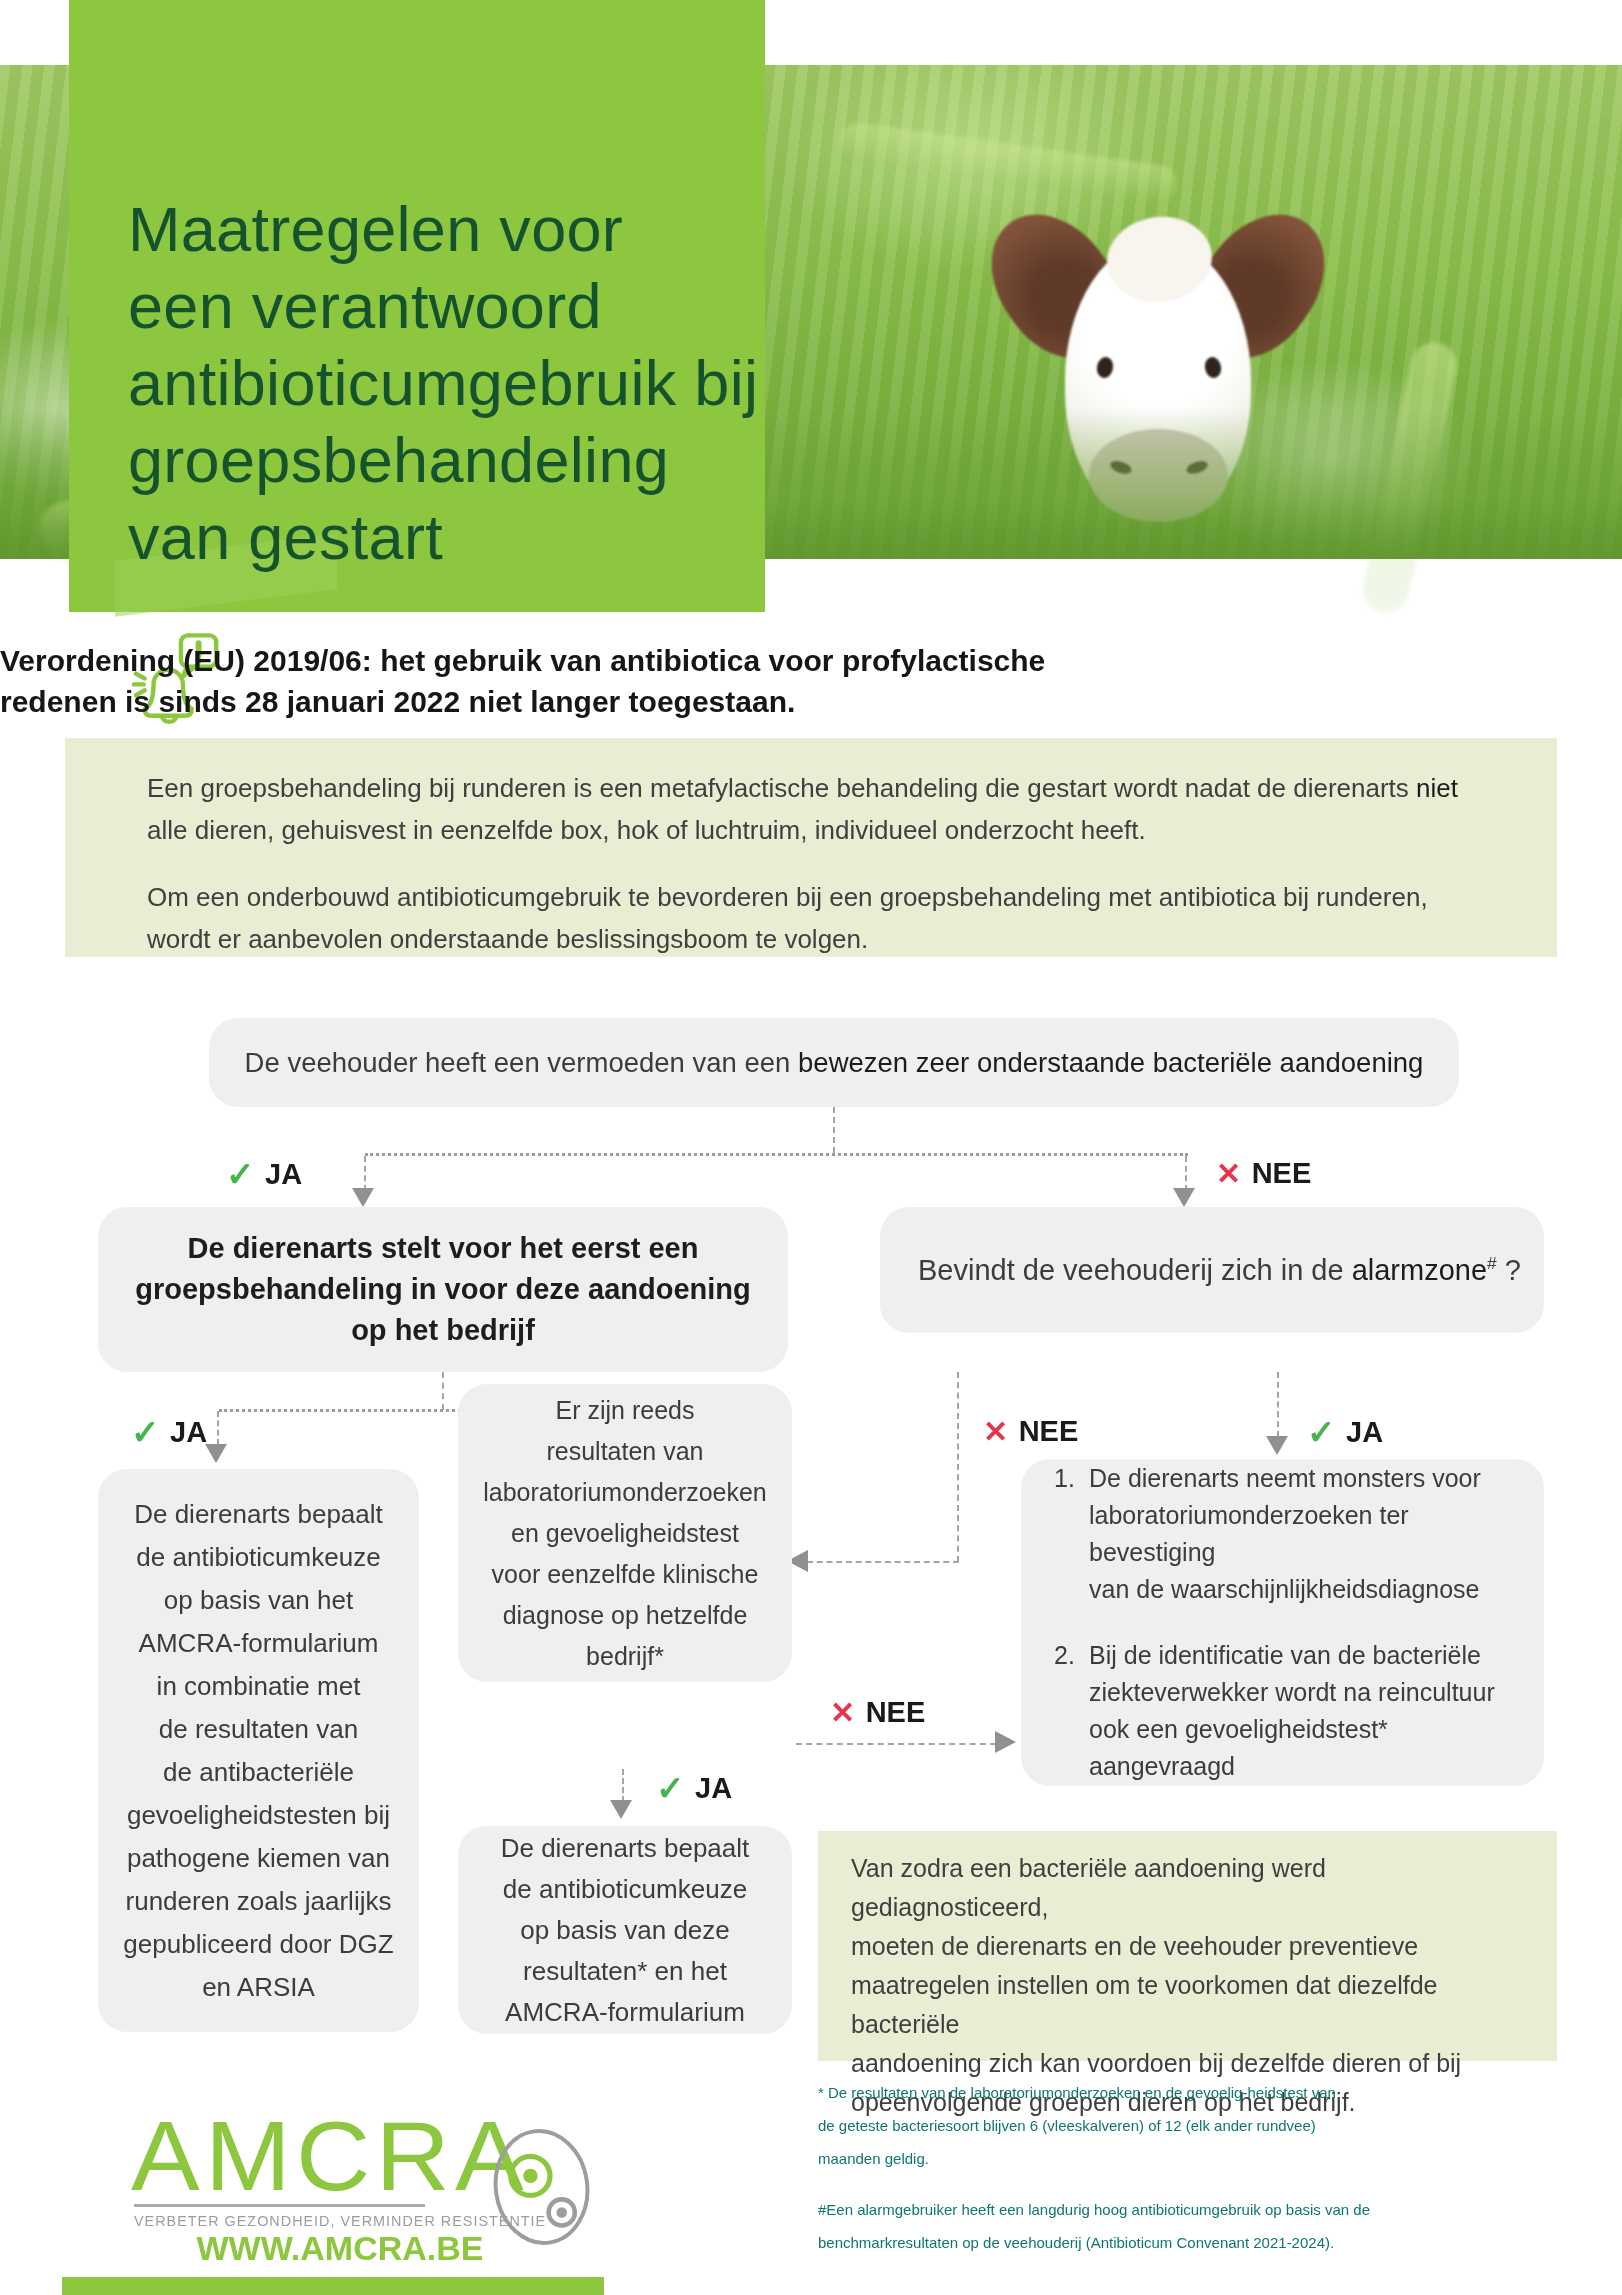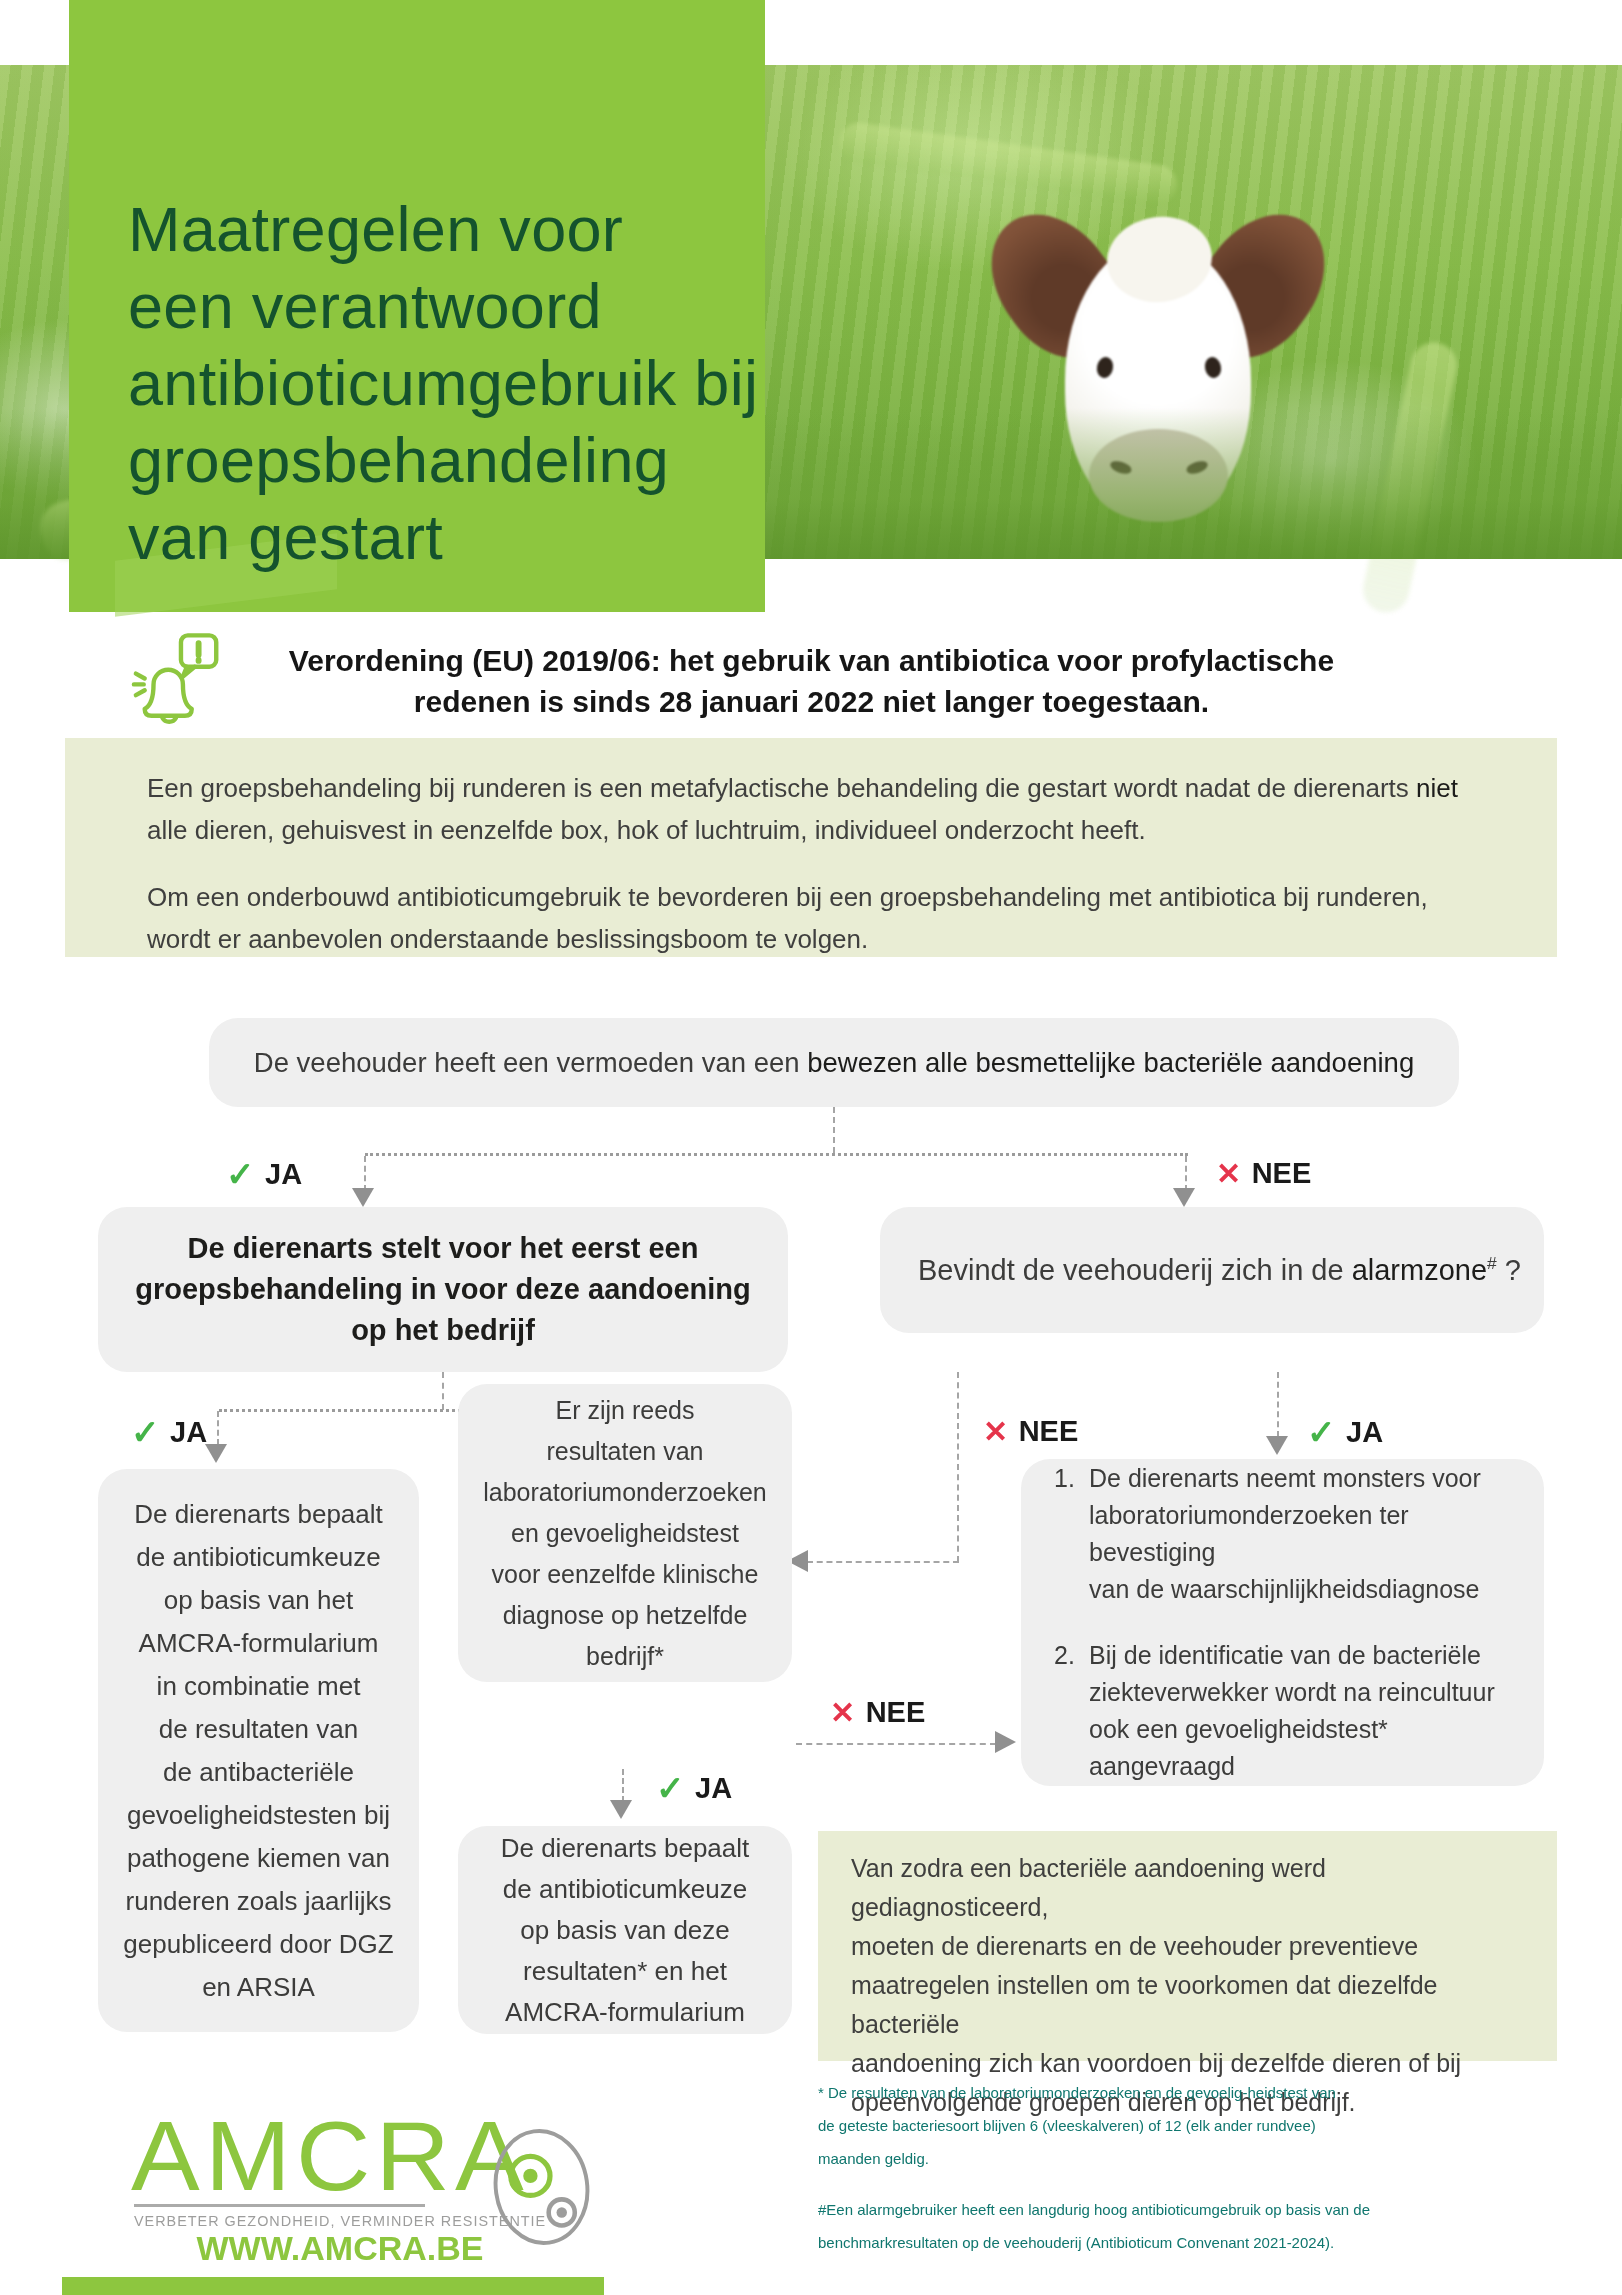--- a/index.html
+++ b/index.html
@@ -29,21 +29,21 @@
       background:linear-gradient(180deg,rgba(120,175,60,0) 0,rgba(110,165,55,.55) 60%,rgba(95,150,45,.85) 100%);}
 
   .title-block{position:absolute;left:69px;top:0;width:696px;height:612px;background:#8dc63f;}
   .title-accent{position:absolute;left:46px;top:547px;width:222px;height:56px;background:#9ed155;
       transform:skewY(-7deg);opacity:.55;}
   .title{position:absolute;left:59px;top:191px;font-size:63px;line-height:77px;color:#14532d;
       font-weight:300;letter-spacing:0.3px;}
 
   
   .alert-icon{position:absolute;left:130px;top:627px;}
-  .alert-text{position:absolute;left:0;top:640px;width:1623px;text-align:center;font-size:30px;
+  .alert-text{position:absolute;left:0;top:640px;width:1623px;font-size:30px;
       font-weight:600;line-height:41px;color:#161616;white-space:pre-line;}
 
   
   .intro{position:absolute;left:65px;top:738px;width:1492px;height:219px;background:#e9edd4;
       box-sizing:border-box;padding:29px 59px 0 82px;font-size:26px;line-height:42px;color:#3f3f3e;}
   .intro p{margin:0;white-space:pre-line;}
   .intro p+p{margin-top:25px;}
   .b{font-weight:normal;color:#1d1d1b;}
 
   
@@ -131,21 +131,21 @@
 redenen is sinds 28 januari 2022 niet langer toegestaan.</div>
 
   <div class="intro">
     <p><span>Een groepsbehandeling bij runderen is een metafylactische behandeling die gestart wordt nadat de dierenarts </span><span class="b">niet</span><span>
 alle dieren, gehuisvest in eenzelfde box, hok of luchtruim, individueel onderzocht heeft.</span></p>
     <p>Om een onderbouwd antibioticumgebruik te bevorderen bij een groepsbehandeling met antibiotica bij runderen,
 wordt er aanbevolen onderstaande beslissingsboom te volgen.</p>
   </div>
 
   <div class="box" style="left:209px;top:1018px;width:1250px;height:89px;font-size:27.5px;">
-    <div><span>De veehouder heeft een vermoeden van een </span><span class="b">bewezen alle besmettelijke bacteriële aandoening</span></div>
+    <div><span>De veehouder heeft een vermoeden van een </span><span class="b">bewezen zeer onderstaande bacteriële aandoening</span></div>
   </div>
 
   <div class="vdash" style="left:833px;top:1107px;height:46px;"></div>
   <div class="hdot" style="left:365px;top:1153px;width:823px;"></div>
   <div class="vdash" style="left:364px;top:1156px;height:35px;"></div>
   <div class="arr-d" style="left:352px;top:1188px;"></div>
   <div class="vdash" style="left:1185px;top:1156px;height:35px;"></div>
   <div class="arr-d" style="left:1173px;top:1188px;"></div>
   <div class="lbl" style="left:226px;top:1157px;">
     <span class="mark-check">✓</span>

